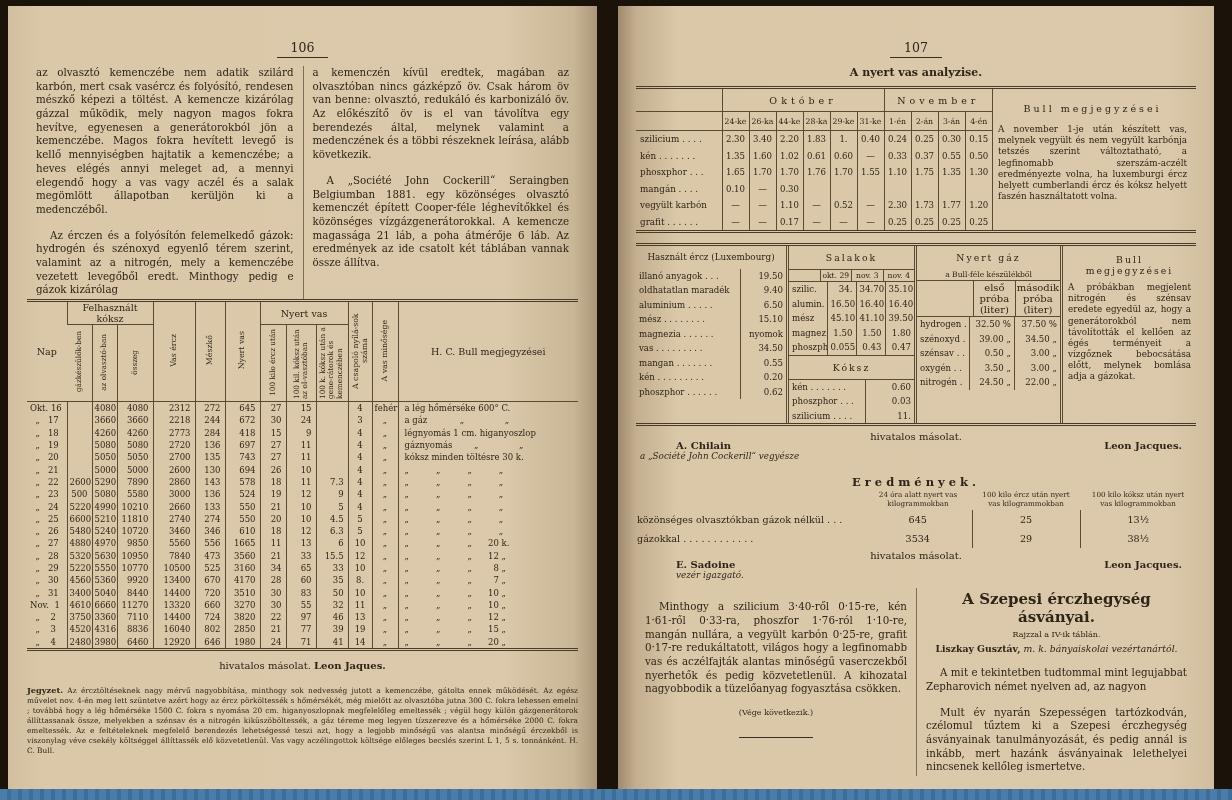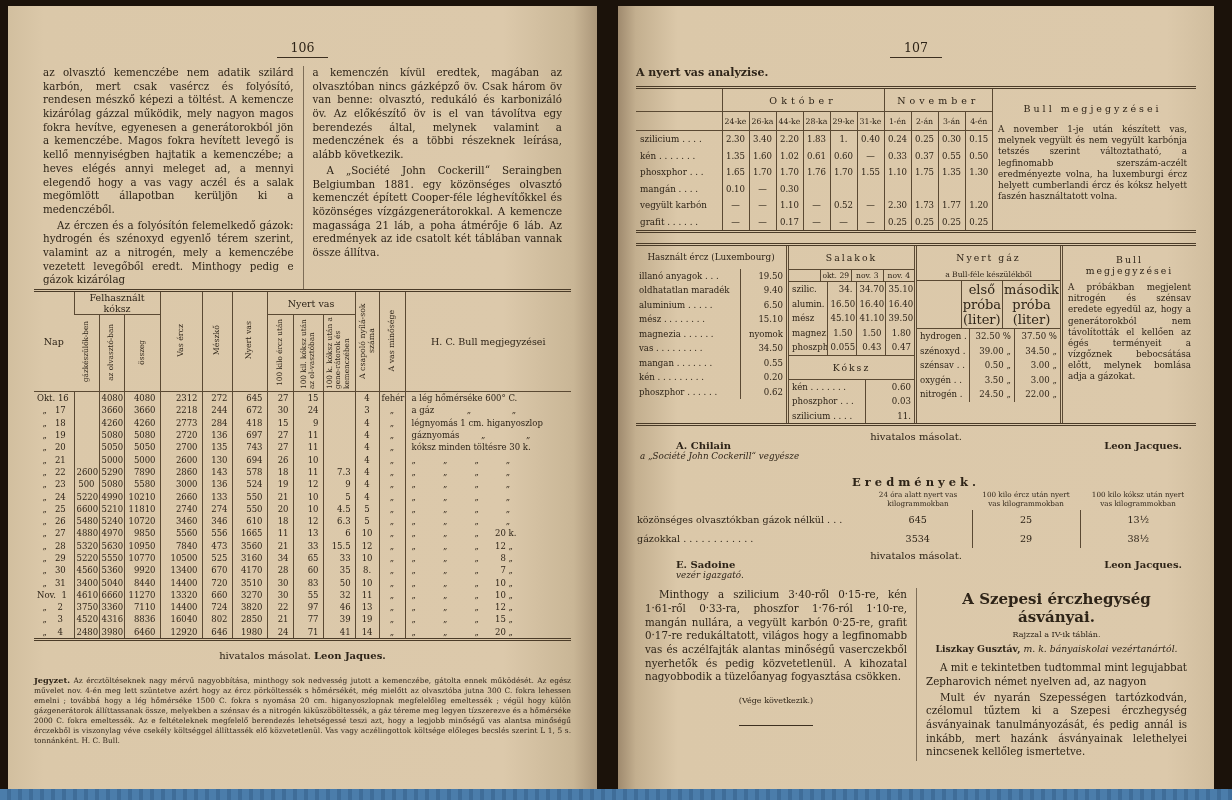--- a/index.html
+++ b/index.html
@@ -7,31 +7,31 @@
     width:1232px;height:800px;position:relative;overflow:hidden;
     background:#1b120a;
     font-family:"DejaVu Serif", serif;
     color:#2e2418;
   }
   .bottom-edge{position:absolute;left:0;bottom:0;width:100%;height:11px;
     background:repeating-linear-gradient(90deg,#4b7dab 0 7px,#3a6档 0);
     background:repeating-linear-gradient(90deg,#4b7dab 0 7px,#3f6d99 7px 11px);}
   .page{position:absolute;top:6px;height:783px;
     background:#dbc8a9;box-sizing:border-box;}
-  .page-left{left:8px;width:589px;padding:0 26px;
+  .page-left{left:8px;width:589px;padding:0 19px;
     background:linear-gradient(90deg,#d2bf9f 0%,#dbc8a9 6%,#dcc9ab 84%,#c9b696 96%,#ab9679 100%);}
   .page-right{left:618px;width:596px;padding:0 18px;
     background:linear-gradient(90deg,#9f8a6e 0%,#c3af8f 3%,#dbc8a9 10%,#dcc9ab 92%,#d0bd9e 100%);}
   .pagenum{ text-align:center;font-size:12.5px;margin:34px 0 8px;}
   .pagenum span{display:inline-block;border-bottom:1px solid #3c2f20;padding:0 14px 2px;}
   .cols{display:flex;}
   .col{width:50%;padding:0 9px;box-sizing:border-box;}
   .ruled .col + .col{border-left:1px solid rgba(62,48,32,.6);}
   p.body{font-size:10.3px;line-height:1.33;text-align:justify;margin:0 0 2px;}
-  p.body.ind{text-indent:14px;}
+  p.body.ind{text-indent:14px;margin-top:12px;}
   
   .tbl-title{text-align:center;font-weight:bold;font-size:11px;margin:12px 0 6px;}
   table{border-collapse:collapse;}
   .lt{width:100%;table-layout:fixed;border-top:3px double #4a3b28;border-bottom:3px double #4a3b28;font-size:8.5px;}
   .lt th,.lt td{border-left:1px solid #5a4933;padding:0 2px;font-weight:normal;}
   .lt th:first-child,.lt td:first-child{border-left:none;}
   .lt thead th{border-bottom:1px solid #5a4933;text-align:center;vertical-align:middle;}
   .lt thead tr.grp th{height:18px;font-size:9.5px;}
   .lt thead tr.sub th{height:76px;}
   .vt{writing-mode:vertical-rl;transform:rotate(180deg);display:inline-block;
@@ -40,21 +40,21 @@
       font-size:7.8px;line-height:1.1;max-height:88px;}
   .lt tbody td{height:12.3px;text-align:right;padding-right:4px;}
   .lt tbody td:first-child{text-align:left;white-space:pre;padding-left:3px;}
   .lt tbody td:nth-child(11),.lt tbody td:nth-child(12){text-align:center;padding-right:2px;}
   .lt tbody td:last-child{text-align:left;white-space:pre;padding-left:6px;}
   .copyline{text-align:center;font-size:10px;margin:9px 0 0;}
   .copyline b{font-weight:bold;}
   .footnote{font-size:7.4px;line-height:1.35;text-align:justify;margin-top:14px;}
   .footnote b{font-size:8.2px;}
   
-  .rp-title{text-align:left;font-weight:bold;font-size:11px;margin:2px 0 7px;}
+  .rp-title{text-align:center;font-weight:bold;font-size:11px;margin:2px 0 7px;}
   .an-wrap{display:flex;border-top:3px double #4a3b28;border-bottom:3px double #4a3b28;}
   .an{table-layout:fixed;font-size:8.6px;width:356px;}
   .an th,.an td{border-left:1px solid #5a4933;font-weight:normal;padding:0 1px;}
   .an th:first-child,.an td:first-child{border-left:none;}
   .an thead th{text-align:center;}
   .an thead tr.grp th{height:22px;font-size:9.5px;letter-spacing:4px;border-bottom:1px solid #5a4933;}
   .an thead tr.sub th{height:18px;font-size:7.8px;border-bottom:1px solid #5a4933;}
   .an tbody td{height:16.5px;text-align:center;}
   .an tbody td:first-child{text-align:left;padding-left:4px;font-size:8.8px;}
   .an-notes{width:200px;border-left:1px solid #5a4933;box-sizing:border-box;padding:2px 5px;}
@@ -68,21 +68,21 @@
   .blk-head.tight{letter-spacing:0;}
   .st{width:100%;table-layout:fixed;font-size:8.6px;}
   .st td{height:14.5px;padding:0 3px;}
   .st td:first-child{text-align:left;white-space:nowrap;overflow:hidden;}
   .st td + td{border-left:1px solid #5a4933;text-align:right;margin-top:23px;}
   .slag-dates{display:flex;font-size:7.6px;text-align:center;border-top:1px solid #5a4933;border-bottom:1px solid #5a4933;}
   .slag-dates div{flex:1;border-left:1px solid #5a4933;padding:1px 0;}
   .slag-dates div:first-child{border-left:none;}
   .koksz-head{border-top:1px solid #5a4933;border-bottom:1px solid #5a4933;}
   .gas-sub{font-size:7.6px;text-align:center;border-bottom:1px solid #5a4933;padding:1px 0;}
-  .gas-cols{display:flex;font-size:13px;text-align:center;border-bottom:1px solid #5a4933;}
+  .gas-cols{display:flex;font-size:10px;text-align:center;border-bottom:1px solid #5a4933;}
   .gas-cols div{padding:1px 1px;}
   .gas-lbl{width:54px;}
   .gas-c{flex:1;border-left:1px solid #5a4933;}
   .sig-row{display:flex;justify-content:space-between;align-items:flex-start;font-size:10px;margin-top:4px;}
   .sig-center{text-align:center;font-size:10px;margin-top:6px;}
   .sig-name{font-weight:bold;}
   .sig-sub{font-style:italic;font-size:8.8px;}
   .res-title{text-align:center;font-weight:bold;font-size:11.5px;letter-spacing:4px;margin:14px 0 2px;}
   .rt{width:100%;table-layout:fixed;font-size:9.6px;}
   .rt thead th{font-weight:normal;font-size:7.2px;line-height:1.2;text-align:center;padding:0 6px 2px;}

